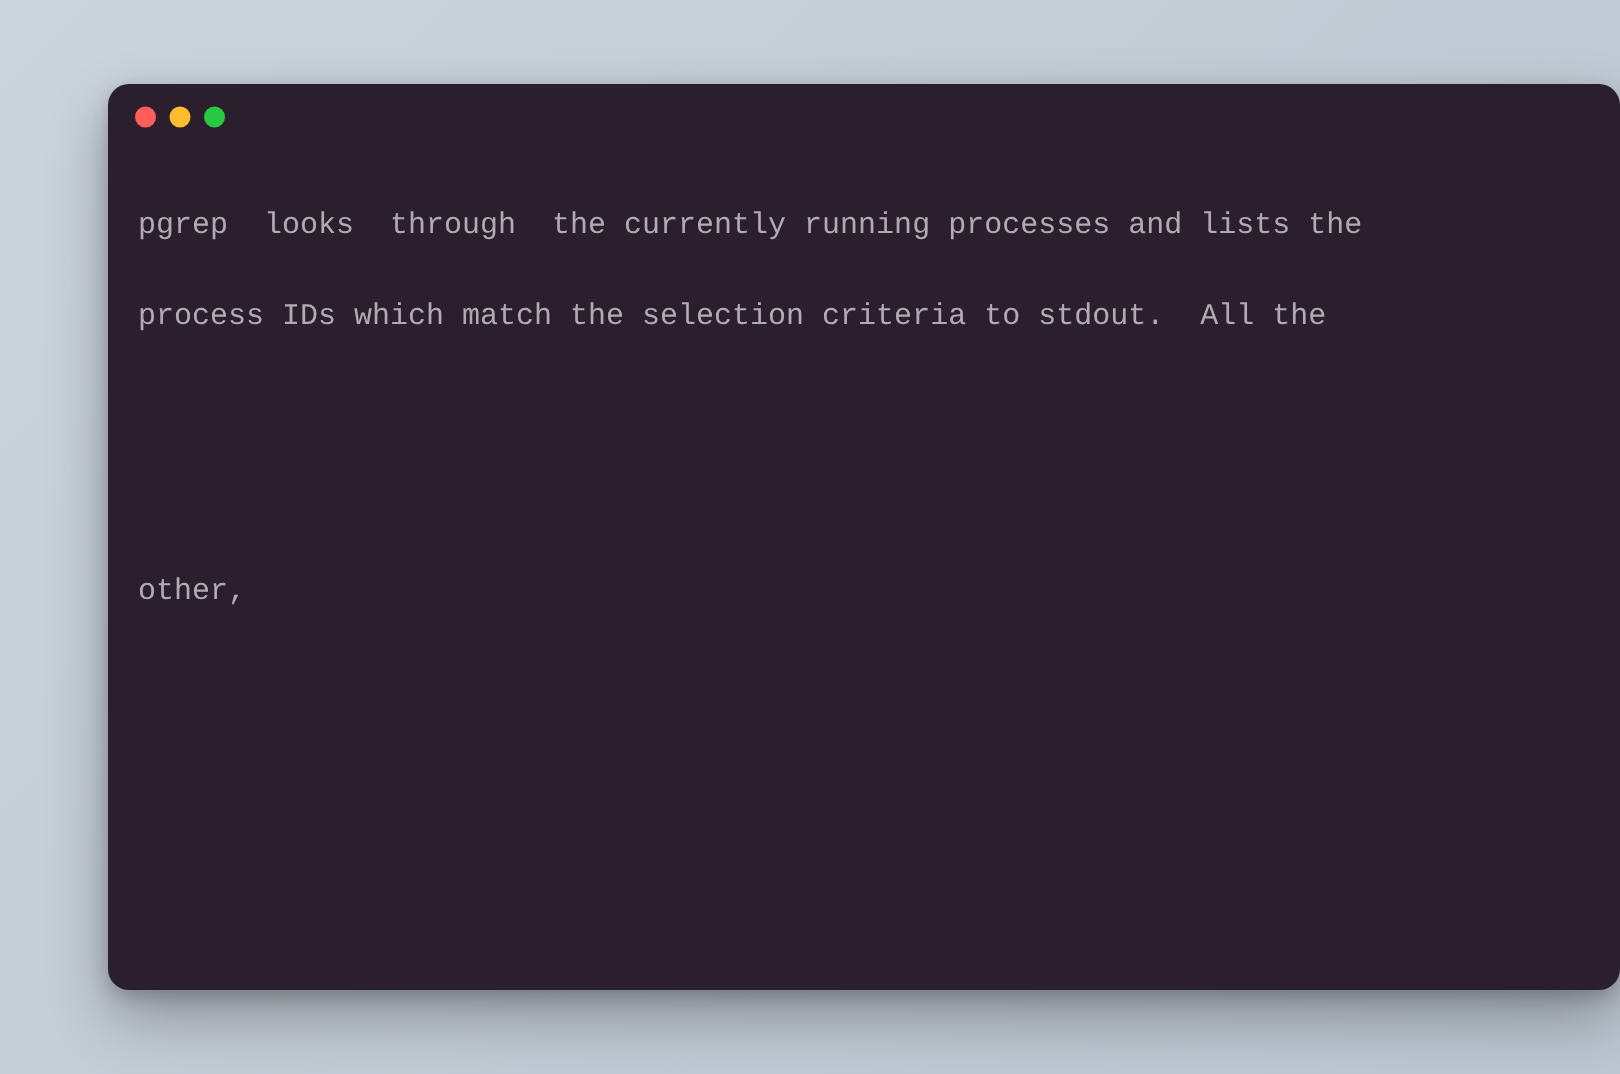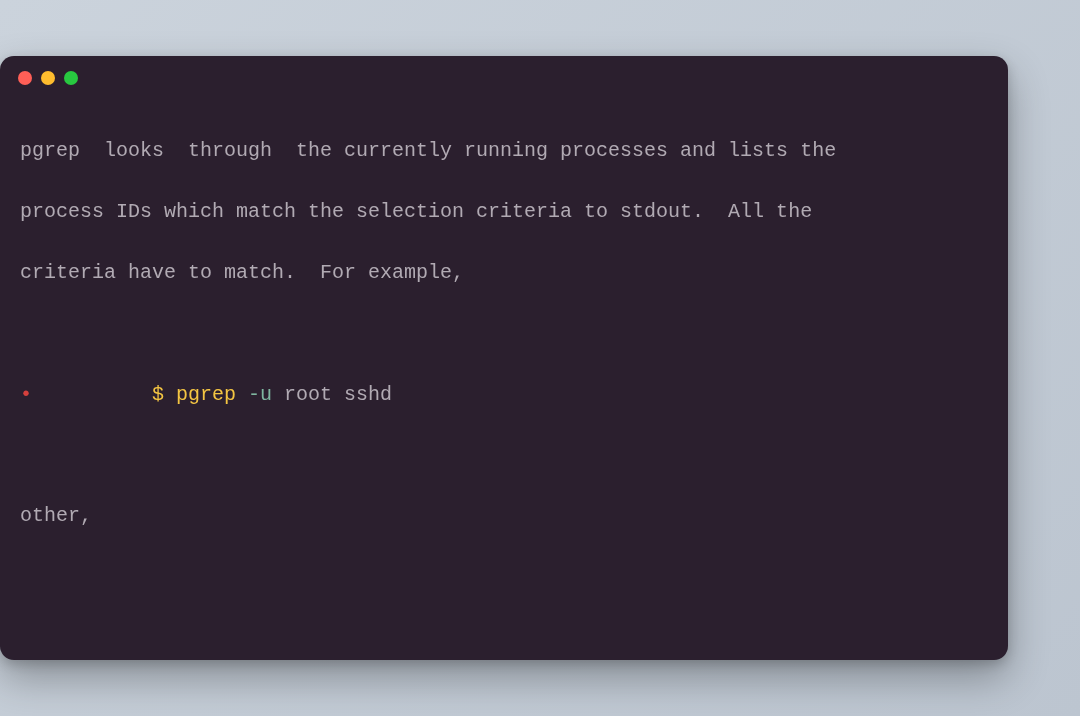--- a/index.html
+++ b/index.html
@@ -8,21 +8,21 @@
     height: 716px;
     background: linear-gradient(135deg, #cbd3dc 0%, #bcc5d0 100%);
     font-family: "SF Mono", "Menlo", "Consolas", "Liberation Mono", monospace;
     overflow: hidden;
   }
   .stage {
     width: 1080px;
     height: 716px;
     display: flex;
     align-items: center;
-    justify-content: flex-start;
+    justify-content: flex-end;
   }
   .terminal {
     width: 1008px;
     height: 604px;
     background: #2b1f2e;
     border-radius: 14px;
     box-shadow: 0 18px 40px rgba(0,0,0,0.30), 0 4px 12px rgba(0,0,0,0.18);
     display: flex;
     flex-direction: column;
     overflow: hidden;
@@ -65,23 +65,21 @@
 <div class="stage">
   <div class="terminal">
     <div class="titlebar">
       <div class="tl-btn tl-close" title="close"></div>
       <div class="tl-btn tl-min" title="minimize"></div>
       <div class="tl-btn tl-max" title="maximize"></div>
     </div>
     <div class="term-body">
 <span class="line">pgrep  looks  through  the currently running processes and lists the</span>
 <span class="line">process IDs which match the selection criteria to stdout.  All the</span>
-<span class="line">criteria have to match.  For example,</span>
 <span class="line"> </span>
-<span class="line"><span class="bullet">•</span><span>          </span><span class="cmd-prompt">$ </span><span class="cmd-name">pgrep </span><span class="cmd-flag">-u</span><span class="cmd-arg"> root sshd</span></span>
 <span class="line"> </span>
 <span class="line">other,</span>
 <span class="line"> </span>
 
 
 
 
 
 
 

